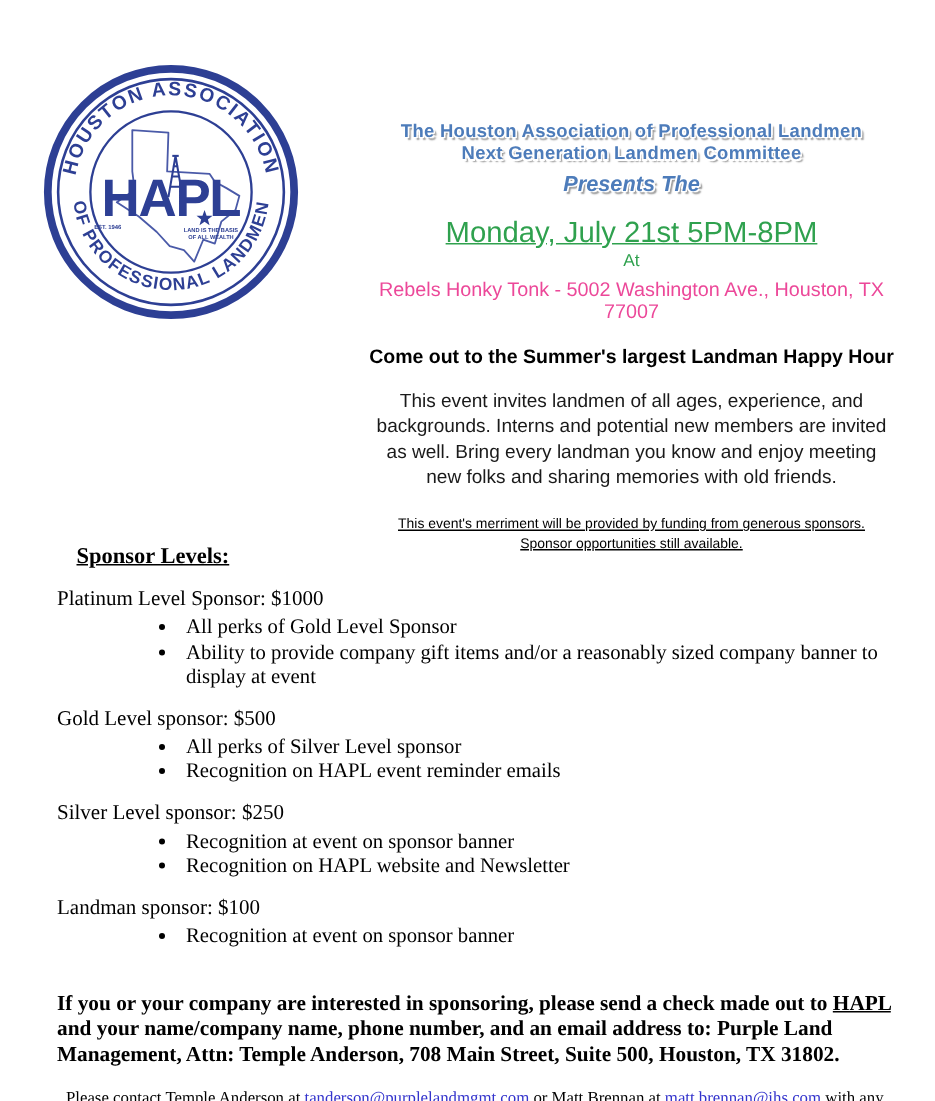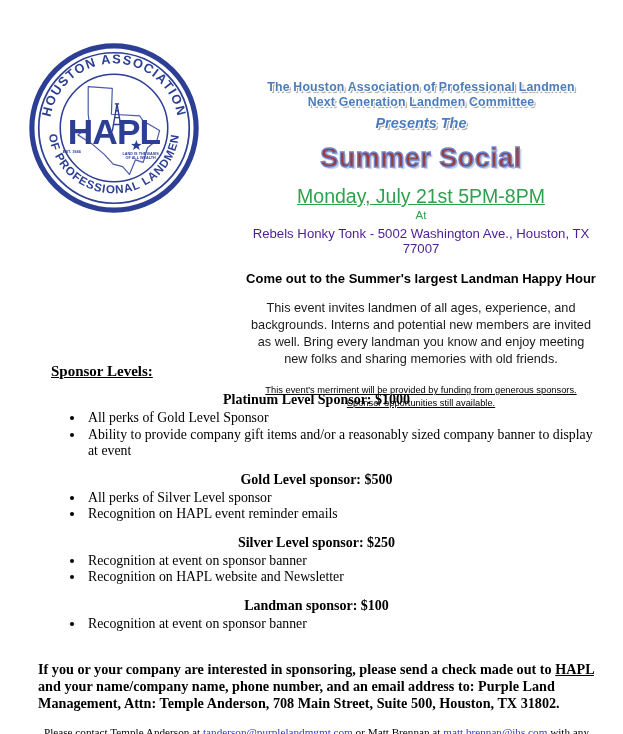--- a/index.html
+++ b/index.html
@@ -28,37 +28,37 @@
     color:#9c3d3d;
     -webkit-text-stroke:1.3px #7287cd;
     text-shadow:2px 2px 1px #c4cee9;
   }
   .title-block{margin-top:12px;}
   .event-date{
     margin-top:12px;font-size:19.5px;line-height:22px;
     color:#2fa14e;text-decoration:underline;
   }
   .event-at{font-size:11.5px;line-height:13px;color:#2fa14e;margin-top:2px;}
-  .event-venue{font-size:13.2px;line-height:15px;color:#4c1d95;margin-top:4px;}
+  .event-venue{font-size:13.2px;line-height:15px;color:#ec4899;margin-top:4px;}
   .tagline{font-size:13px;font-weight:bold;color:#000;margin-top:15px;}
   .desc{font-size:12.7px;line-height:17px;color:#1a1a1a;margin-top:14px;}
   .note{font-size:9.3px;line-height:12.5px;color:#000;text-decoration:underline;margin-top:16px;}
   
   .doc-body{
     margin:0 28px 0 38px;
     font-family:"Liberation Serif",serif;
     font-size:13.8px;color:#000;
   }
   .sponsor-heading{
     font-size:15px;font-weight:bold;text-decoration:underline;margin-left:13px;
   }
   .level{margin-top:11px;}
-  .level-title{font-weight:bold;font-size:14px;line-height:17px;text-align:center;}
+  .level-title{font-weight:normal;font-size:14px;line-height:17px;}
   .level ul{margin:2px 0 0 0;padding-left:47px;}
-  .level li{line-height:16.5px;padding-left:3px;}
+  .level li{line-height:16.5px;padding-left:3px;margin-left:36px;}
   .closing-para{
     margin-top:29px;font-weight:bold;font-size:14.2px;line-height:17px;
   }
   .closing-para .u{text-decoration:underline;}
   .contact-line{
     margin-top:14px;font-size:11.2px;text-align:center;
   }
   .email-link{color:#3333cc;text-decoration:none;cursor:pointer;}
 </style>
 </head>
@@ -101,21 +101,20 @@
         <text x="131" y="136.5" text-anchor="middle" font-family="Liberation Sans, sans-serif" font-size="4.4" font-weight="bold" fill="#2d3f94">OF ALL WEALTH</text>
       </svg>
     </div>
 
     <div class="hero-right">
       <div class="emboss h-line12">The Houston Association of Professional Landmen</div>
       <div class="emboss h-line12">Next Generation Landmen Committee</div>
       <div class="emboss h-line3">Presents The</div>
 
       <div class="title-block">
-        <div class="title-line">Summer Social</div>
       </div>
 
       <div class="event-date">Monday, July 21st 5PM-8PM</div>
       <div class="event-at">At</div>
       <div class="event-venue">Rebels Honky Tonk - 5002 Washington Ave., Houston, TX 77007</div>
 
       <div class="tagline">Come out to the Summer's largest Landman Happy Hour</div>
 
       <div class="desc">This event invites landmen of all ages, experience, and backgrounds. Interns and potential new members are invited as well. Bring every landman you know and enjoy meeting new folks and sharing memories with old friends.</div>
 

